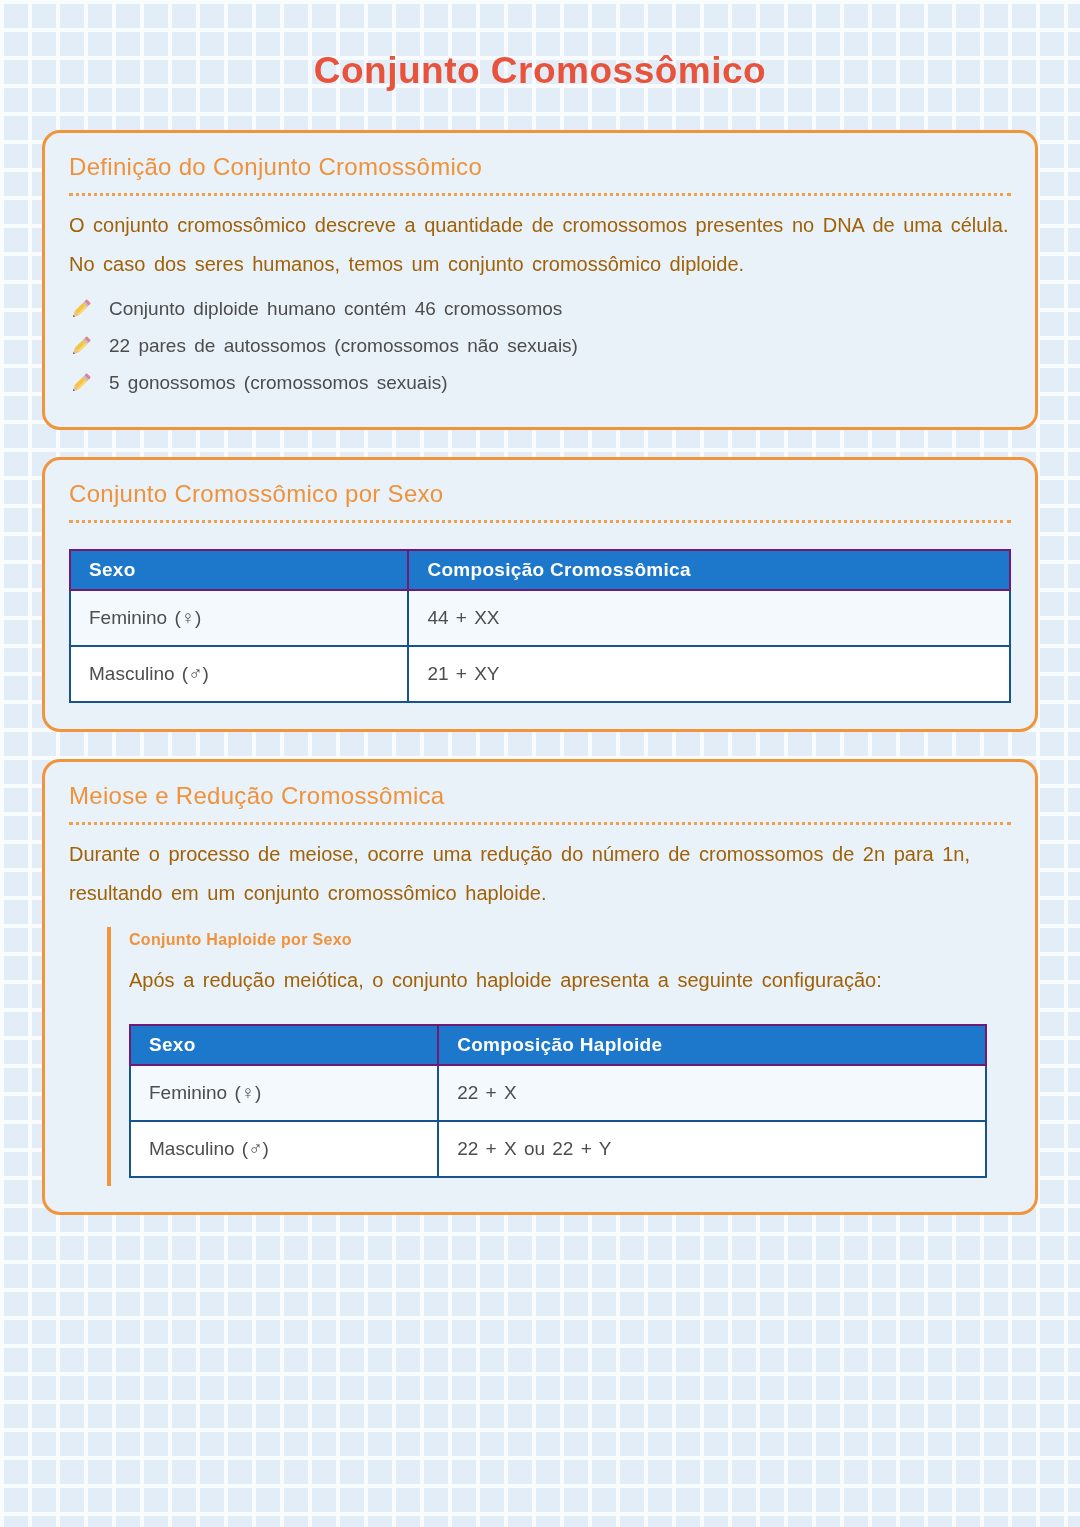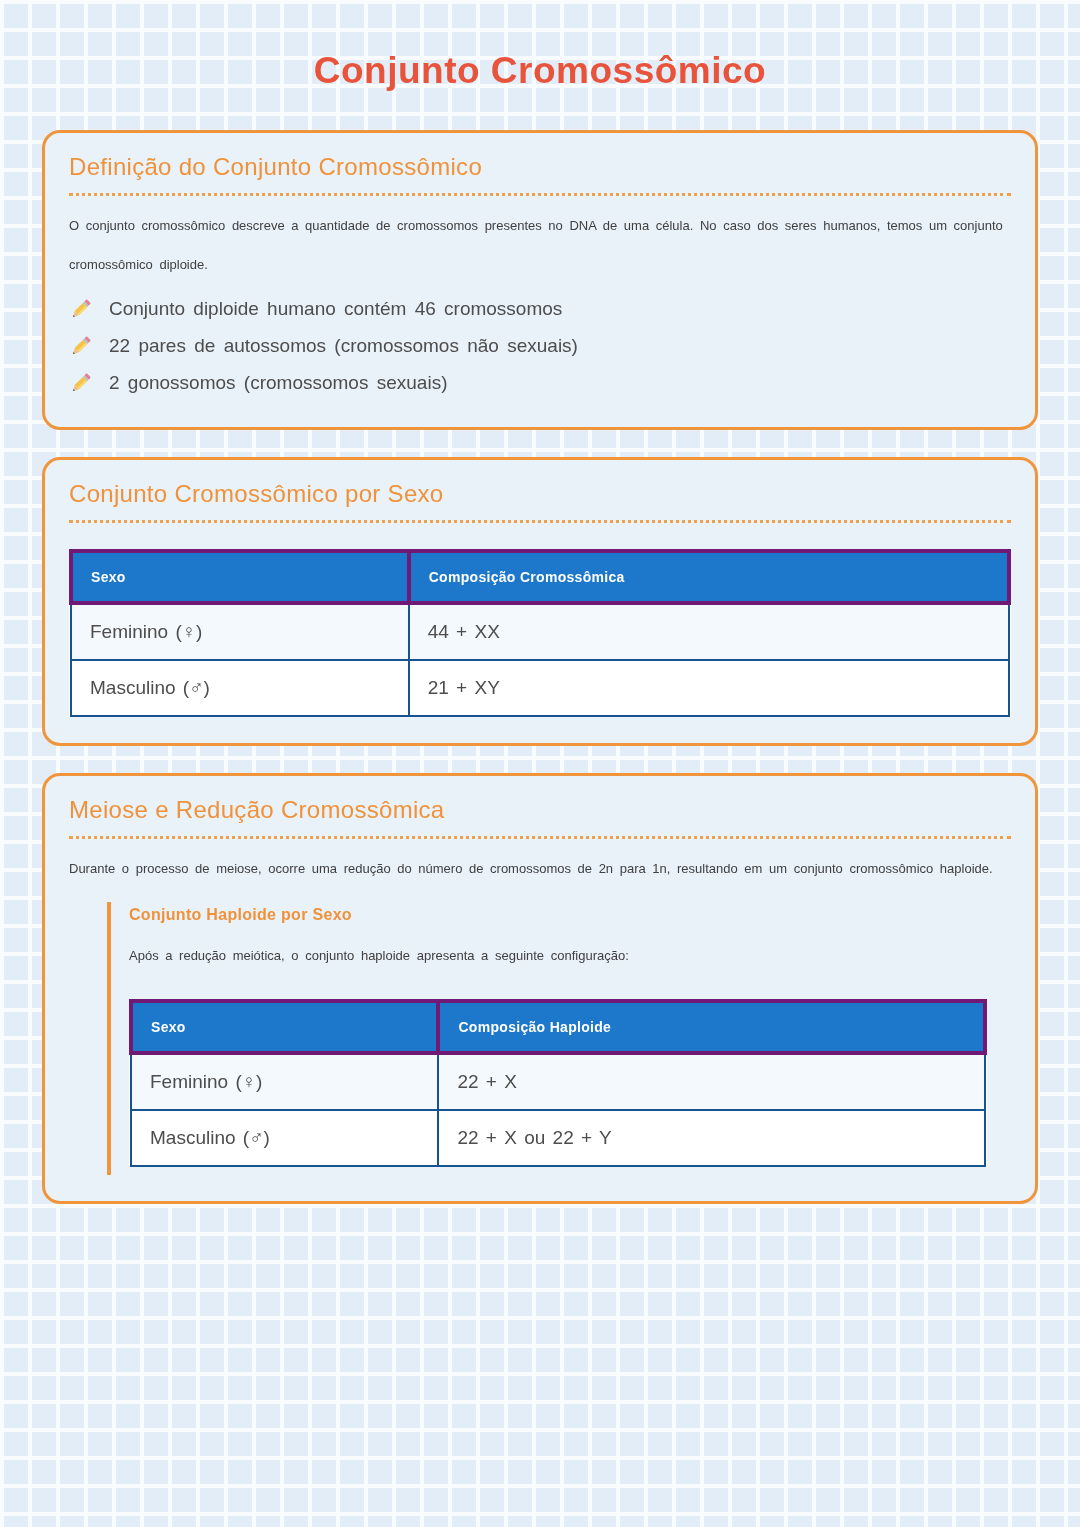--- a/index.html
+++ b/index.html
@@ -40,24 +40,24 @@
     color: #f0923a;
     font-size: 24px;
     font-weight: normal;
     letter-spacing: 0.3px;
     padding-bottom: 12px;
     border-bottom: 3px dotted #f0a04a;
     margin-bottom: 10px;
   }
 
   .body-text {
-    font-size: 13px;
+    font-size: 20px;
     line-height: 39px;
     word-spacing: 3px;
-    color: #404040;
+    color: #a16207;
   }
 
   .pencil-list {
     list-style: none;
     margin-top: 6px;
   }
 
   .pencil-list li {
     display: flex;
     align-items: center;
@@ -80,25 +80,25 @@
     border-collapse: collapse;
     margin-top: 26px;
     background: #ffffff;
     border: 2px solid #17548e;
   }
 
   .data-table th {
     background: #1d78cb;
     color: #ffffff;
     text-align: left;
-    font-size: 14px;
+    font-size: 19px;
     font-weight: bold;
     letter-spacing: 0.3px;
-    padding: 16px 18px;
-    border: 4px solid #701a75;
+    padding: 8px 18px;
+    border: 2px solid #701a75;
   }
 
   .data-table td {
     text-align: left;
     font-size: 19px;
     word-spacing: 2px;
     color: #4d4d4d;
     padding: 16px 18px;
     border: 2px solid #17548e;
   }
@@ -157,21 +157,21 @@
     </li>
     <li>
       <svg class="pencil-icon" viewBox="0 0 24 24" aria-hidden="true">
         <rect x="1" y="9" width="3.2" height="6" rx="1" fill="#e4808f"></rect>
         <rect x="4.2" y="9" width="2.2" height="6" fill="#b9bec4"></rect>
         <rect x="6.4" y="9" width="11.6" height="6" fill="#f6c445"></rect>
         <rect x="6.4" y="9" width="11.6" height="2" fill="#fada7a"></rect>
         <polygon points="18,9 23.2,12 18,15" fill="#efc089"></polygon>
         <polygon points="21.6,10.9 23.2,12 21.6,13.1" fill="#4a4a4a"></polygon>
       </svg>
-      <span>2 gonossomos (cromossomos sexuais)</span>
+      <span>5 gonossomos (cromossomos sexuais)</span>
     </li>
   </ul>
 </section>
 
 <section class="card">
   <h2 class="card-title">Conjunto Cromossômico por Sexo</h2>
   <table class="data-table">
     <thead>
       <tr>
         <th class="col-sex">Sexo</th>

